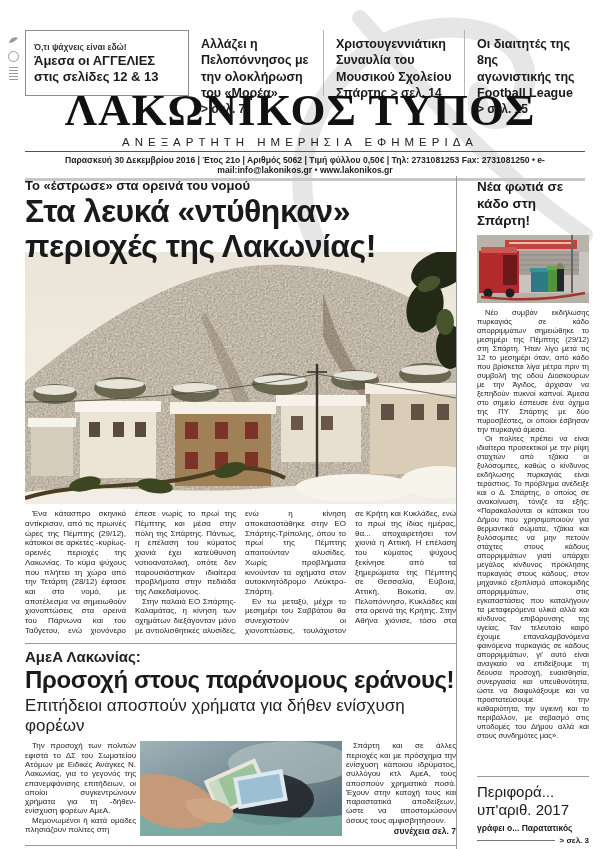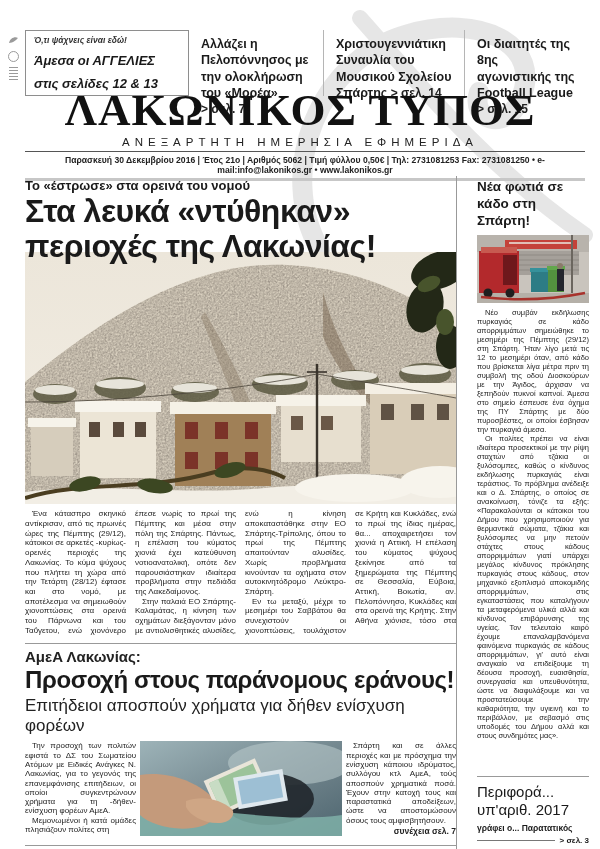--- a/index.html
+++ b/index.html
@@ -7,21 +7,21 @@
         font-family:"Liberation Sans",sans-serif;color:#1a1a1a;overflow:hidden;}
   .layer{position:relative;z-index:1;}
   
   .watermark{position:absolute;left:265px;top:0;width:340px;height:265px;z-index:0;opacity:.55;}
   
   .edge-strip{position:absolute;left:6px;top:34px;width:14px;display:flex;flex-direction:column;align-items:center;gap:5px;z-index:2;}
   .edge-circle{width:9px;height:9px;border:1px solid #9a9a9a;border-radius:50%;}
   .edge-barcode{width:9px;height:13px;background:repeating-linear-gradient(to bottom,#9a9a9a 0 1px,transparent 1px 3px);}
   
   .teasers{position:absolute;left:25px;top:30px;width:560px;height:66px;display:flex;align-items:stretch;}
-  .ad-box{border:1px solid #8e8e8e;width:146px;padding:4px 8px 3px;display:flex;flex-direction:column;justify-content:space-between;font-style:italic;}
+  .ad-box{border:1px solid #8e8e8e;width:146px;padding:4px 8px 3px;display:flex;flex-direction:column;justify-content:center;}
   .ad-tag{font-size:8.5px;font-weight:700;color:#333;margin-bottom:1px;}
   .ad-line{font-size:13px;font-weight:700;line-height:1.25;}
   .teaser{padding:6px 10px 0 12px;font-size:12.5px;font-weight:700;line-height:1.3;}
   .teaser.t2{width:112px;}
   .teaser.t3{width:118px;border-left:1px solid #b5b5b5;}
   .teaser.t4{flex:1;border-left:1px solid #b5b5b5;}
   .page-ref{font-size:12px;font-weight:700;color:#222;white-space:nowrap;}
   
   .masthead{position:absolute;left:0;top:88px;width:600px;text-align:center;}
   .mast-title{font-family:"Liberation Serif",serif;font-weight:700;font-size:45px;line-height:1.0;letter-spacing:1px;color:#111;}

